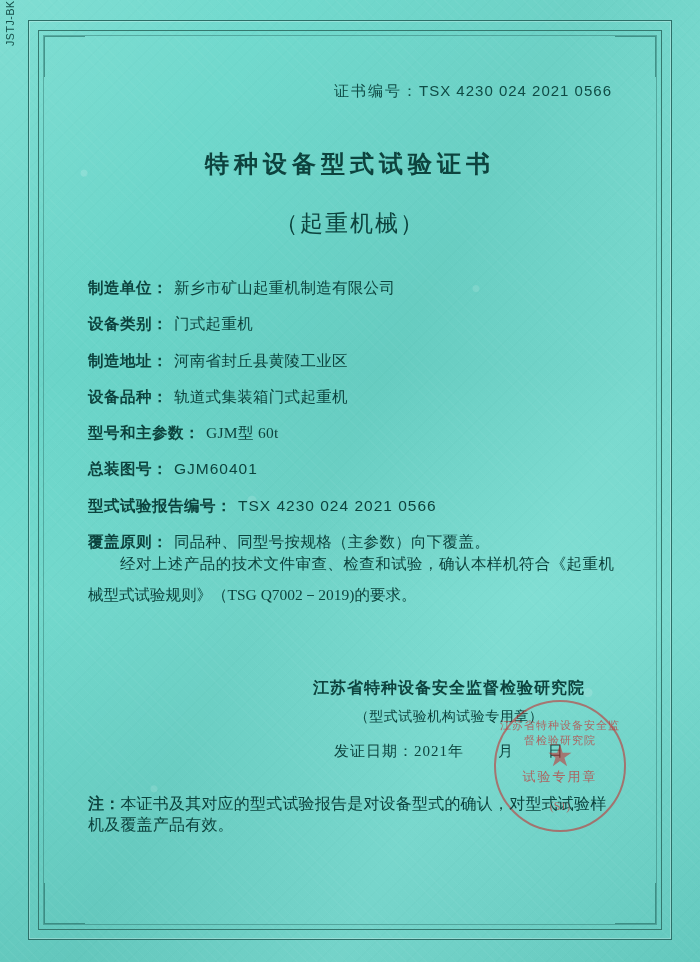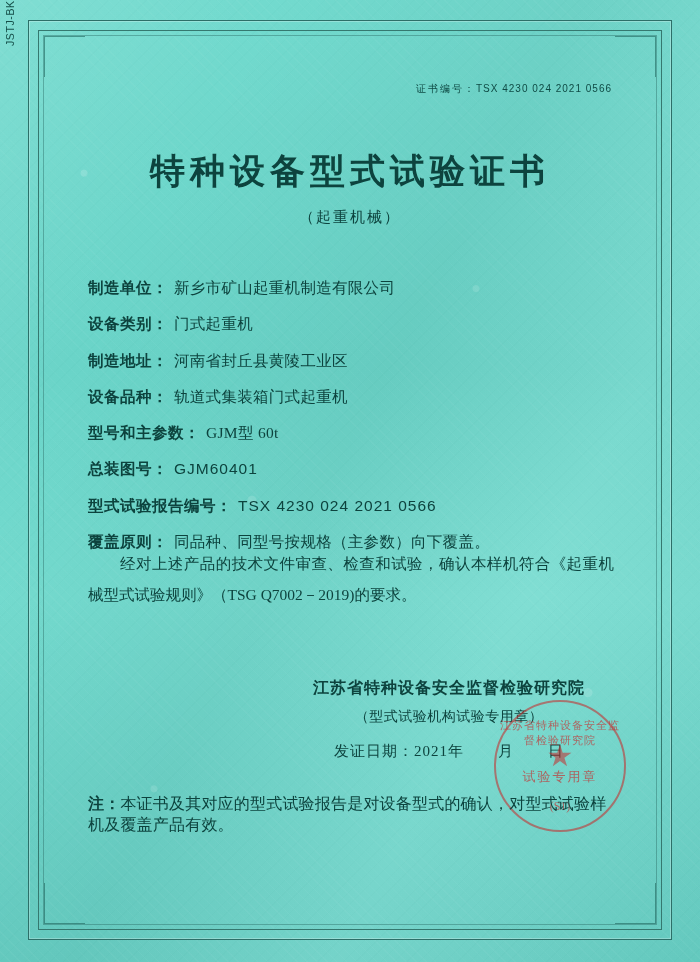--- a/index.html
+++ b/index.html
@@ -73,46 +73,46 @@
     font-size: 10.5px;
     letter-spacing: 0.6px;
     color: #154f49;
     white-space: nowrap;
   }
 
   .cert-no {
     position: absolute;
     top: 82px;
     right: 88px;
-    font-size: 10px;
+    font-size: 15px;
     color: #0f4b45;
     letter-spacing: 1px;
     font-family: "Liberation Sans", sans-serif;
   }
   .cert-no .label {
     font-family: "Liberation Serif", serif;
     letter-spacing: 2px;
   }
 
   .title {
     position: absolute;
     top: 148px;
     left: 0; right: 0;
     text-align: center;
-    font-size: 35px;
+    font-size: 24px;
     font-weight: bold;
     letter-spacing: 5px;
     color: #0d433e;
   }
   .subtitle {
     position: absolute;
     top: 208px;
     left: 0; right: 0;
     text-align: center;
-    font-size: 15px;
+    font-size: 23px;
     letter-spacing: 2px;
     color: #0d433e;
   }
 
   .fields {
     position: absolute;
     top: 244px;
     left: 88px;
     right: 70px;
     margin-top: 32px;

